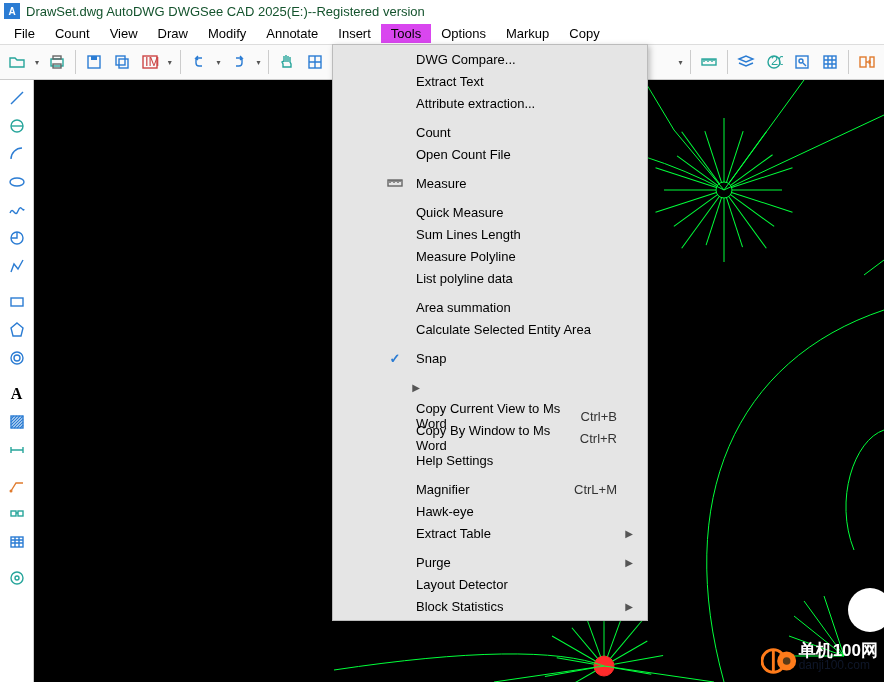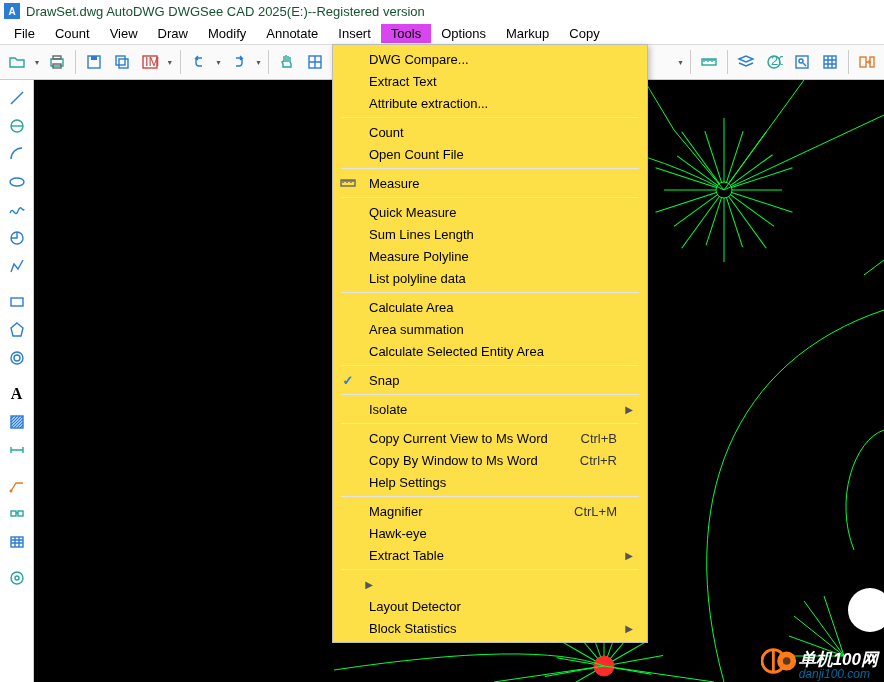--- a/index.html
+++ b/index.html
@@ -26,36 +26,36 @@
 
 
 .palette{width:34px;background:#fff;border-right:1px solid #ccc;display:flex;flex-direction:column;align-items:center;padding-top:6px;gap:4px;}
 .pal-btn{width:24px;height:24px;display:flex;align-items:center;justify-content:center;cursor:default;}
 
 
 .canvas{flex:1;background:#000;position:relative;overflow:hidden;}
 .canvas svg{position:absolute;top:0;left:0;}
 
 
-.dropdown{position:absolute;left:332px;top:44px;width:316px;background:#fde047;border:1px solid #bbb;box-shadow:2px 2px 6px rgba(0,0,0,.25);z-index:100;}
+.dropdown{position:absolute;left:332px;top:44px;width:316px;background:#e5e5e5;border:1px solid #bbb;box-shadow:2px 2px 6px rgba(0,0,0,.25);z-index:100;padding-left:47px;}
 .dd-section{padding:3px 0;}
 .dd-sep{height:1px;background:#e5e5e5;margin:0 8px;}
 .dd-row{display:flex;align-items:center;height:22px;padding:0 12px 0 0;cursor:default;}
 .dd-icon{width:30px;display:flex;align-items:center;justify-content:center;}
 .dd-label{flex:1;padding-left:6px;}
 .dd-short{color:#333;padding-right:6px;}
 .dd-arrow{width:12px;text-align:center;color:#555;font-size:10px;}
 .dd-check{color:#2b7cd3;font-weight:bold;}
 
 
-.watermark{position:absolute;bottom:2px;right:6px;display:flex;align-items:flex-end;gap:0;z-index:50;font-style:italic;}
+.watermark{position:absolute;bottom:2px;right:6px;display:flex;align-items:flex-start;gap:0;z-index:50;}
 .watermark .wm-icon{width:38px;height:38px;}
 .watermark .wm-text-box{display:flex;flex-direction:column;line-height:1;}
 .watermark .wm-text{font-size:17px;color:#fff;font-weight:600;}
-.watermark .wm-sub{font-size:12px;color:#0369a1;}
+.watermark .wm-sub{font-size:12px;color:#0f172a;}
 
 
 .ico{width:18px;height:18px;}
 .ico-blue{stroke:#2b7cd3;fill:none;stroke-width:1.4;}
 .ico-teal{stroke:#27a59b;fill:none;stroke-width:1.4;}
 .ico-orange{stroke:#e07b2e;fill:none;stroke-width:1.4;}
 .ico-gray{stroke:#666;fill:none;stroke-width:1.4;}
 .ico-red{stroke:#c44;fill:none;stroke-width:1.4;}
 </style>
 </head>
@@ -430,25 +430,20 @@
       <div class="dd-row">
         <div class="dd-icon"></div>
         <div class="dd-label">List polyline data</div>
         <div class="dd-arrow"></div>
       </div>
     </div>
     <div class="dd-sep"></div>
     <div class="dd-section">
       <div class="dd-row">
         <div class="dd-icon"></div>
-        <div class="dd-label">Calculate Area</div>
-        <div class="dd-arrow"></div>
-      </div>
-      <div class="dd-row">
-        <div class="dd-icon"></div>
         <div class="dd-label">Area summation</div>
         <div class="dd-arrow"></div>
       </div>
       <div class="dd-row">
         <div class="dd-icon"></div>
         <div class="dd-label">Calculate Selected Entity Area</div>
         <div class="dd-arrow"></div>
       </div>
     </div>
     <div class="dd-sep"></div>
@@ -458,21 +453,20 @@
           <span class="dd-check">✓</span>
         </div>
         <div class="dd-label">Snap</div>
         <div class="dd-arrow"></div>
       </div>
     </div>
     <div class="dd-sep"></div>
     <div class="dd-section">
       <div class="dd-row">
         <div class="dd-icon"></div>
-        <div class="dd-label">Isolate</div>
         <div class="dd-arrow">▶</div>
       </div>
     </div>
     <div class="dd-sep"></div>
     <div class="dd-section">
       <div class="dd-row">
         <div class="dd-icon"></div>
         <div class="dd-label">Copy Current View to Ms Word</div>
         <div class="dd-short">Ctrl+B</div>
         <div class="dd-arrow"></div>
@@ -505,20 +499,21 @@
       <div class="dd-row">
         <div class="dd-icon"></div>
         <div class="dd-label">Extract Table</div>
         <div class="dd-arrow">▶</div>
       </div>
     </div>
     <div class="dd-sep"></div>
     <div class="dd-section">
       <div class="dd-row">
         <div class="dd-icon"></div>
+        <div class="dd-label">Purge</div>
         <div class="dd-arrow">▶</div>
       </div>
       <div class="dd-row">
         <div class="dd-icon"></div>
         <div class="dd-label">Layout Detector</div>
         <div class="dd-arrow"></div>
       </div>
       <div class="dd-row">
         <div class="dd-icon"></div>
         <div class="dd-label">Block Statistics</div>

